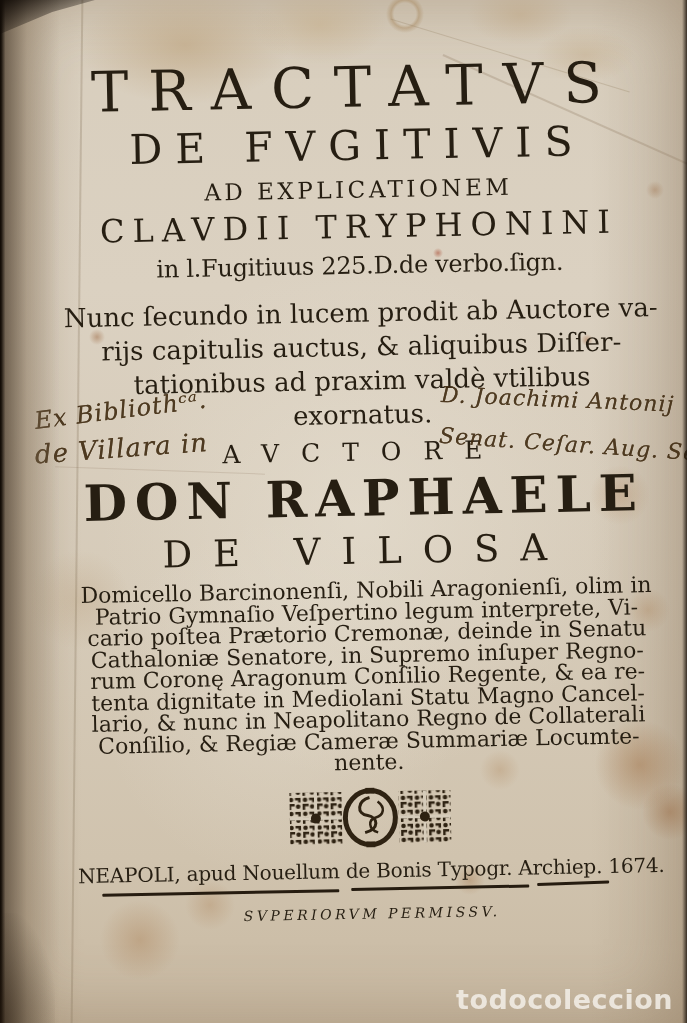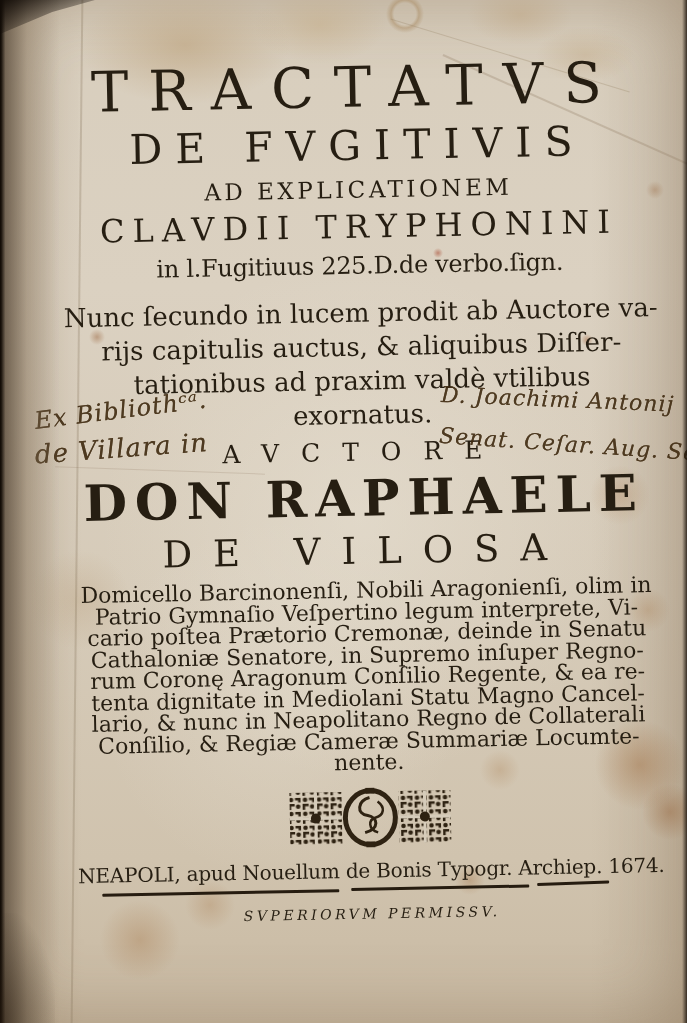--- a/index.html
+++ b/index.html
@@ -163,13 +163,14 @@
     <div class="hand hl2">de Villara in</div>
     <div class="hand hr1">D. Joachimi Antonij</div>
     <div class="hand hr2">Senat. Ceſar. Aug. Senat.</div>
   </div>
 
   <div class="gutter"></div>
   <div class="edge-right"></div>
   <div class="corner-tl"></div>
   <div class="corner-bl"></div>
 
+  <div class="watermark">todocoleccion</div>
 </div>
 
 </body></html>

